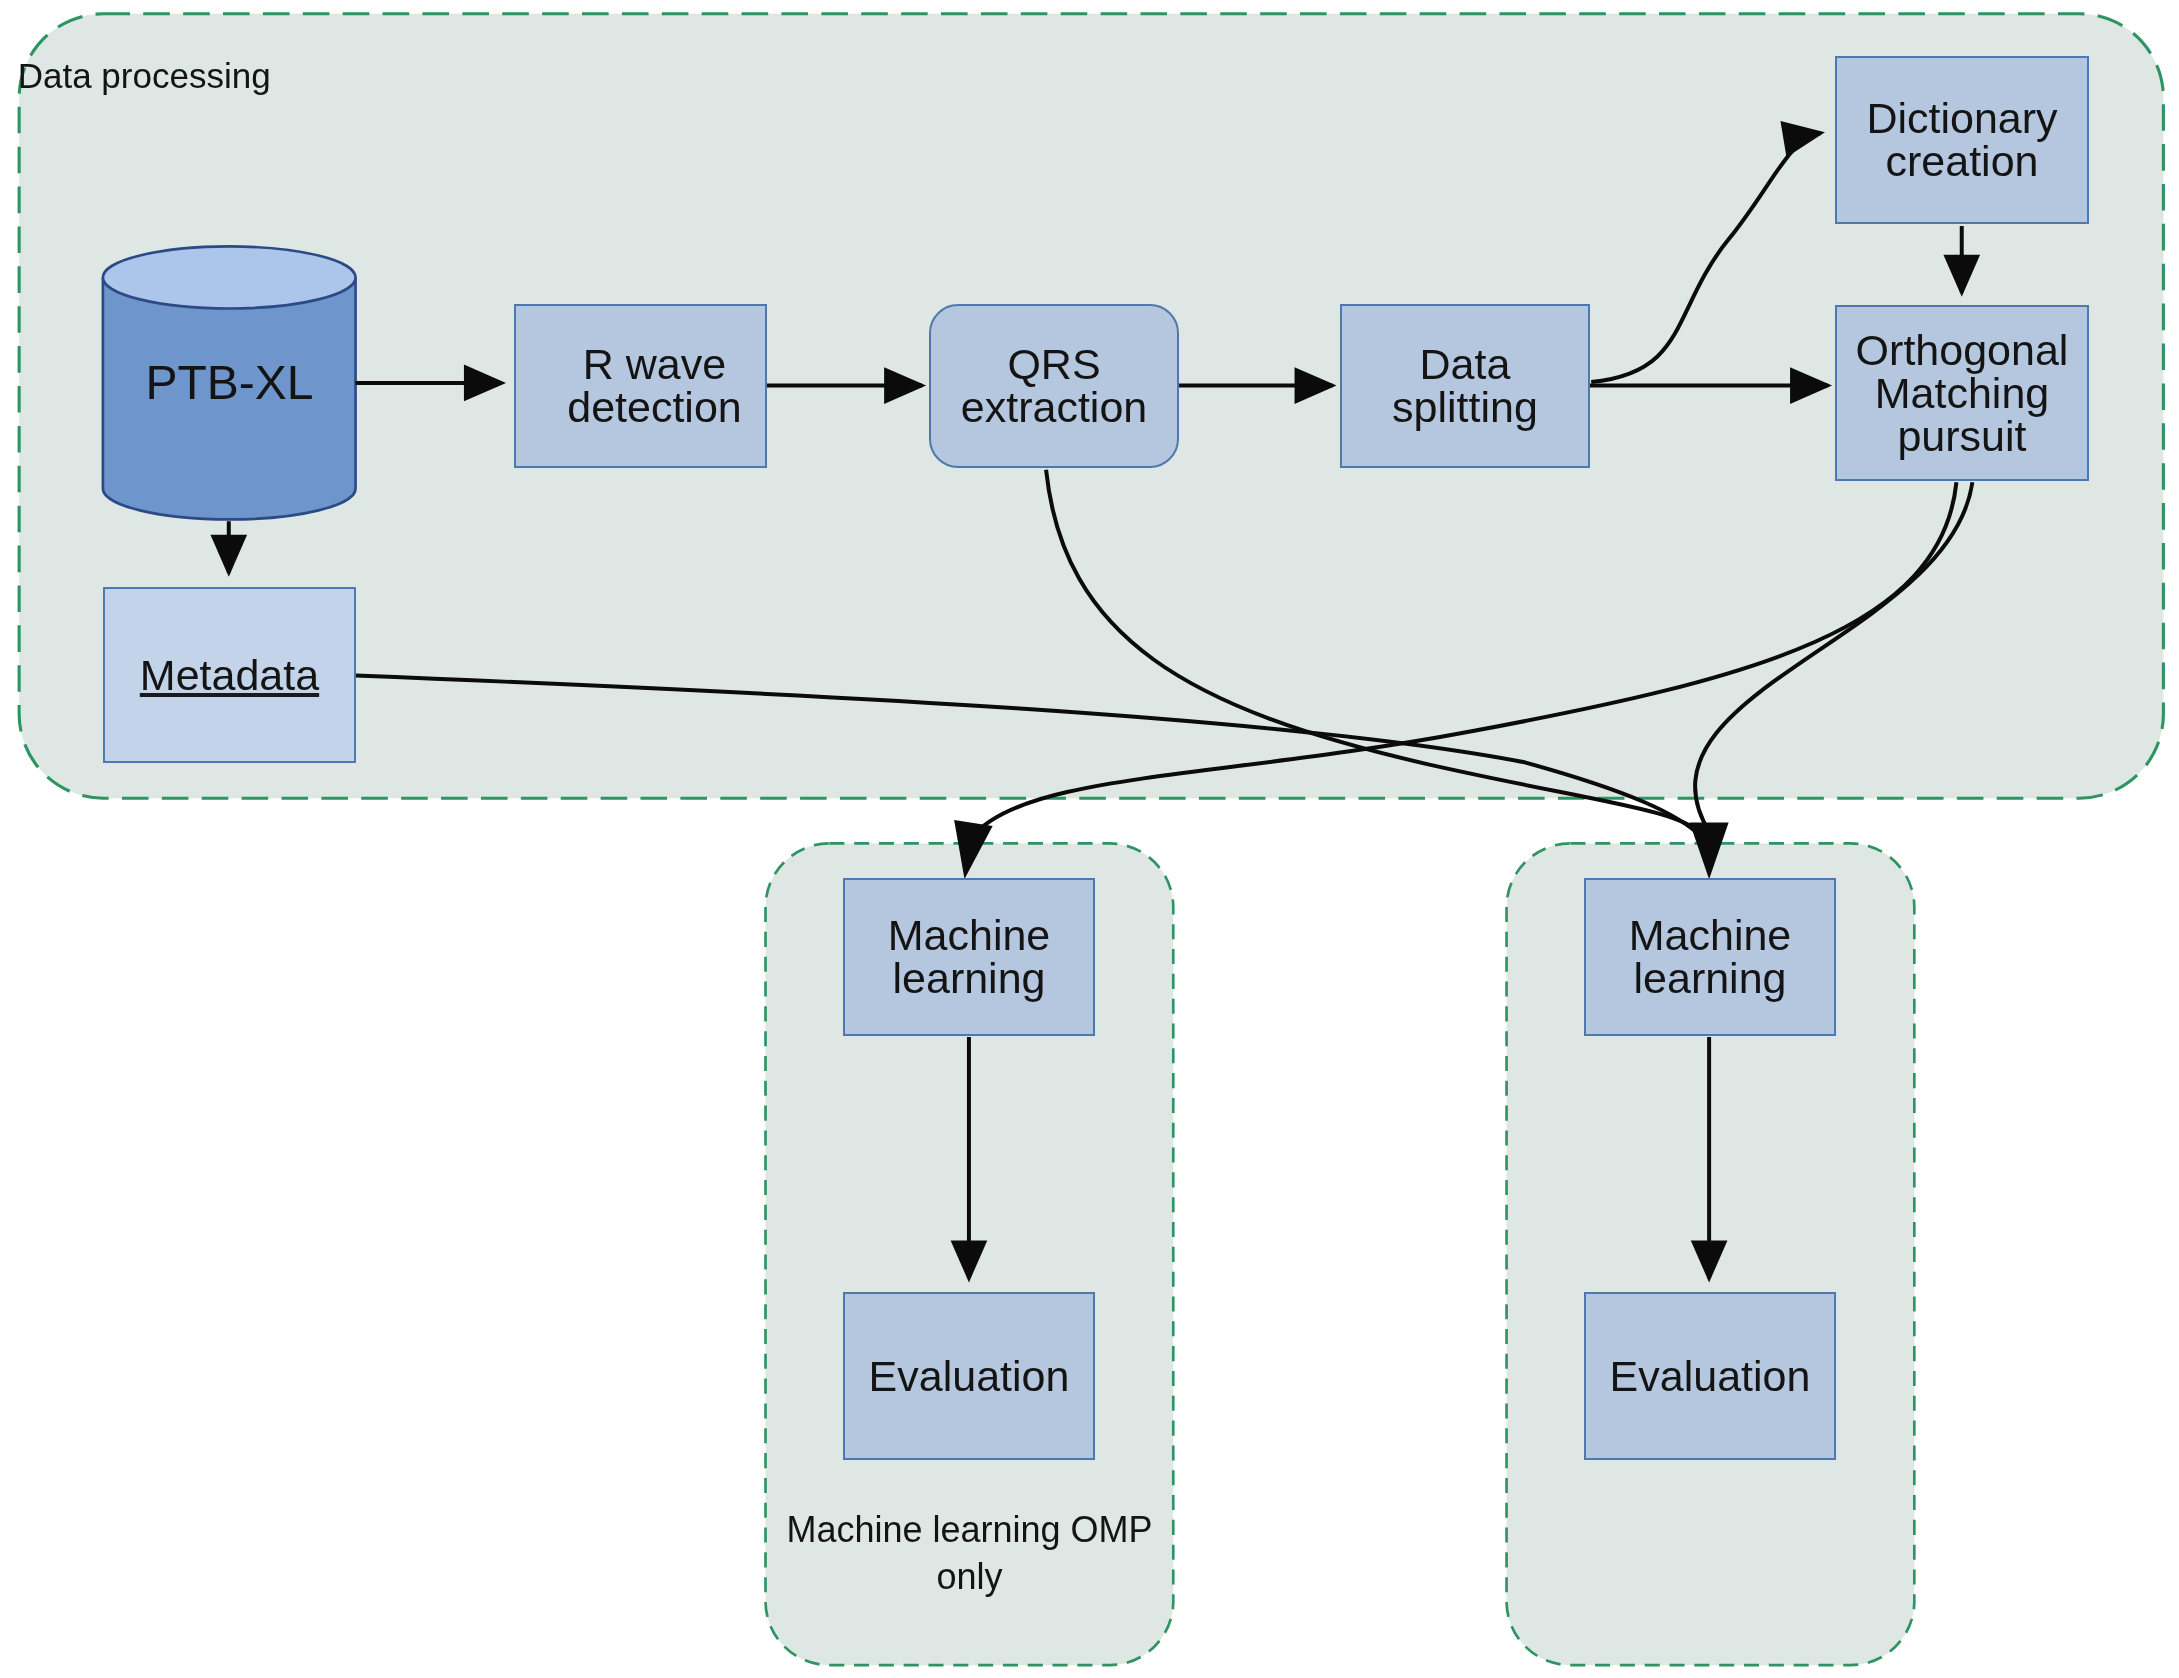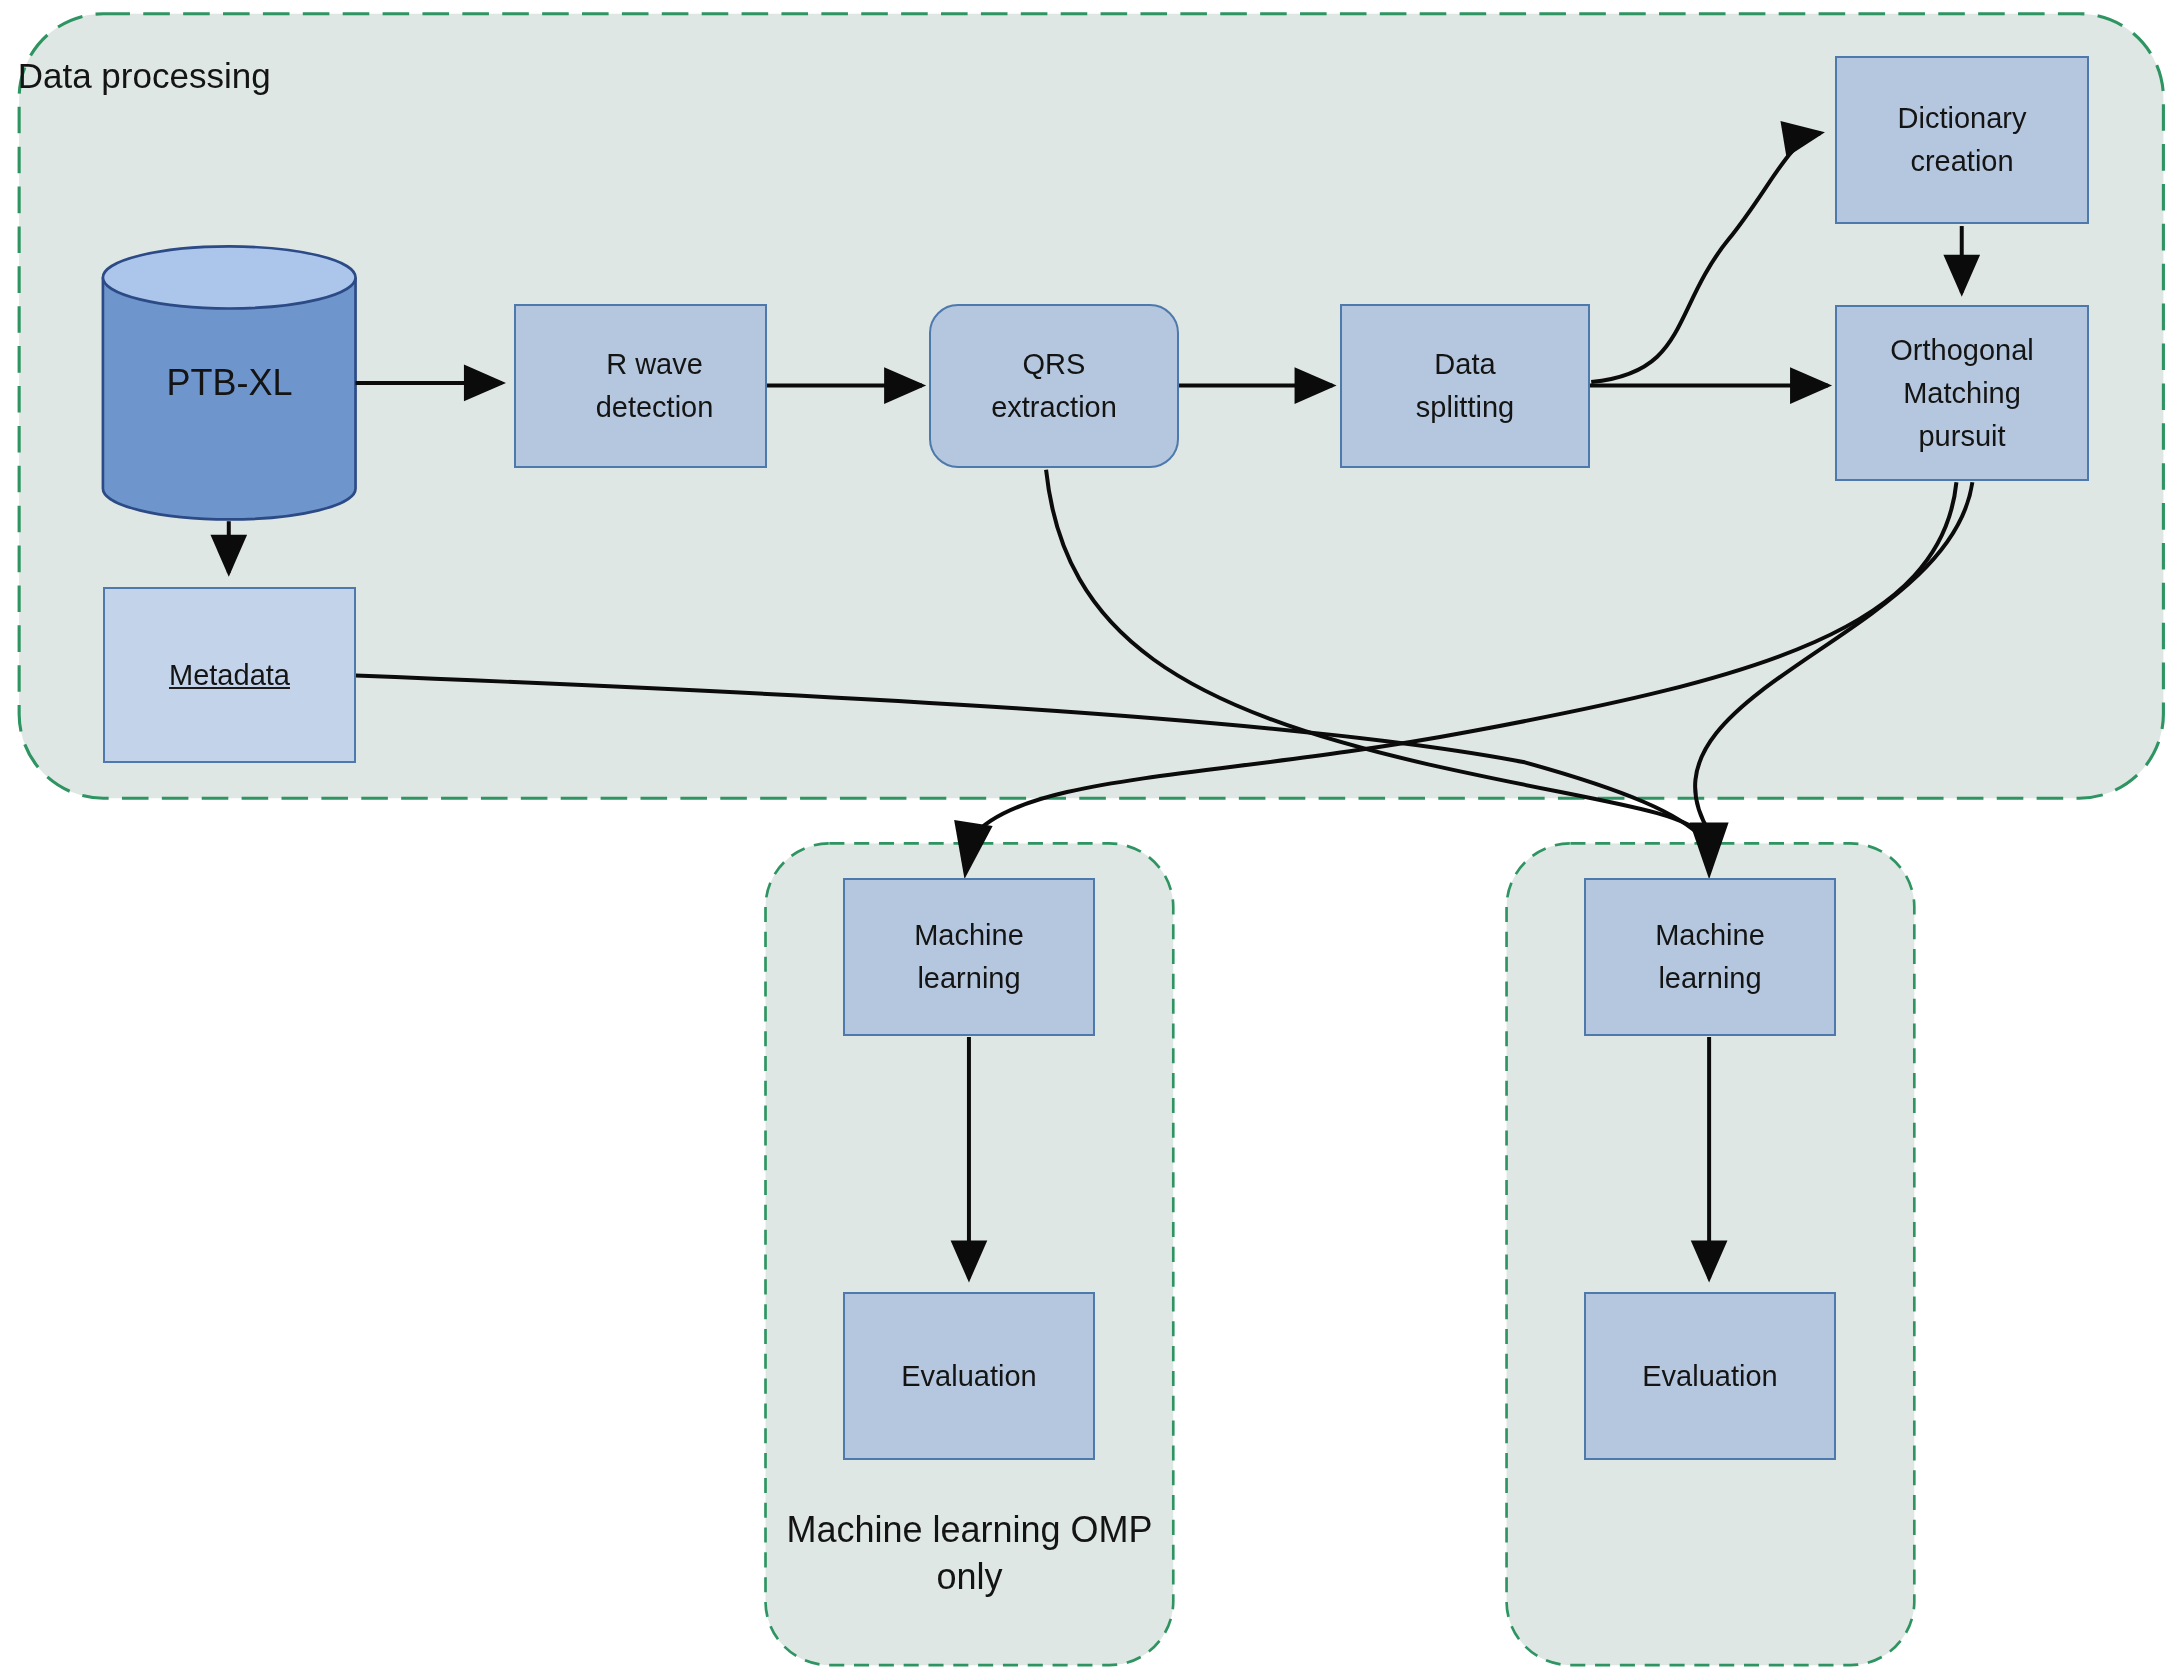--- a/index.html
+++ b/index.html
@@ -2,40 +2,40 @@
 <html style="font-size:14px"><head>
 <meta charset="utf-8">
 <style>
   html,body{margin:0;padding:0;background:#ffffff;}
   body{width:2179px;height:1678px;position:relative;overflow:hidden;
        font-family:"Liberation Sans", sans-serif;color:#1b1b1b;}
   .layer{position:absolute;left:0;top:0;width:2179px;height:1678px;}
   svg.layer{z-index:1;}
   .node{position:absolute;z-index:2;display:flex;align-items:center;justify-content:center;
         box-sizing:border-box;border:2.7px solid #4e79ad;background:#b5c7de;}
-  .node .label, .free-label{white-space:pre-line;text-align:center;font-size:29px;line-height:43px;color:#141414;}
+  .node .label, .free-label{white-space:pre-line;text-align:center;font-size:43px;line-height:43px;color:#141414;}
   .free-label{position:absolute;z-index:2;background:transparent;}
   .title{position:absolute;z-index:2;left:17.7px;top:55px;width:2147px;
          font-size:35px;line-height:41px;color:#141414;}
   .caption{position:absolute;z-index:2;width:411px;text-align:center;font-size:36px;line-height:47px;color:#141414;}
   
   #n-rwave   {left:514px;  top:304px; width:253px; height:164px;padding-left:28px;}
   #n-qrs     {left:929px; top:304px; width:250px; height:164px;border-radius:29px;}
   #n-split   {left:1340px; top:304px; width:250px; height:164px;align-items:center;}
   #n-dict    {left:1835px; top:56px;  width:254px; height:168px;}
   #n-omp     {left:1835px; top:305px; width:254px; height:176px;}
   #n-meta    {left:103px;  top:587px; width:253px; height:176px; background:#c3d3e9;text-decoration:underline;}
   #n-ml-l    {left:843px;  top:878px; width:252px; height:158px;}
   #n-eval-l  {left:843px;  top:1292px;width:252px; height:168px;}
   #n-ml-r    {left:1584px; top:878px; width:252px; height:158px;}
   #n-eval-r  {left:1584px; top:1292px;width:252px; height:168px;}
   #cap-l {left:764px;  top:1506px;}
   #cap-r {left:1506px; top:1506px;}
   #lbl-ptbxl{left:103px; top:246px; width:253px; height:273px; display:flex;
-             align-items:center;justify-content:center;font-size:36px;}
+             align-items:center;justify-content:center;font-size:48px;}
 </style>
 </head>
 <body>
 
 <div class="layer">
 
   <svg class="layer" width="2179" height="1678" viewBox="0 0 2458 1893">
     <defs>
       <marker id="ah" viewBox="0 0 12 12" refX="10.5" refY="6" markerWidth="11.5" markerHeight="11.5" orient="auto">
         <path d="M0.6,1.2 L11.6,6 L0.6,10.8 Z" fill="#0b0b0b"></path>

